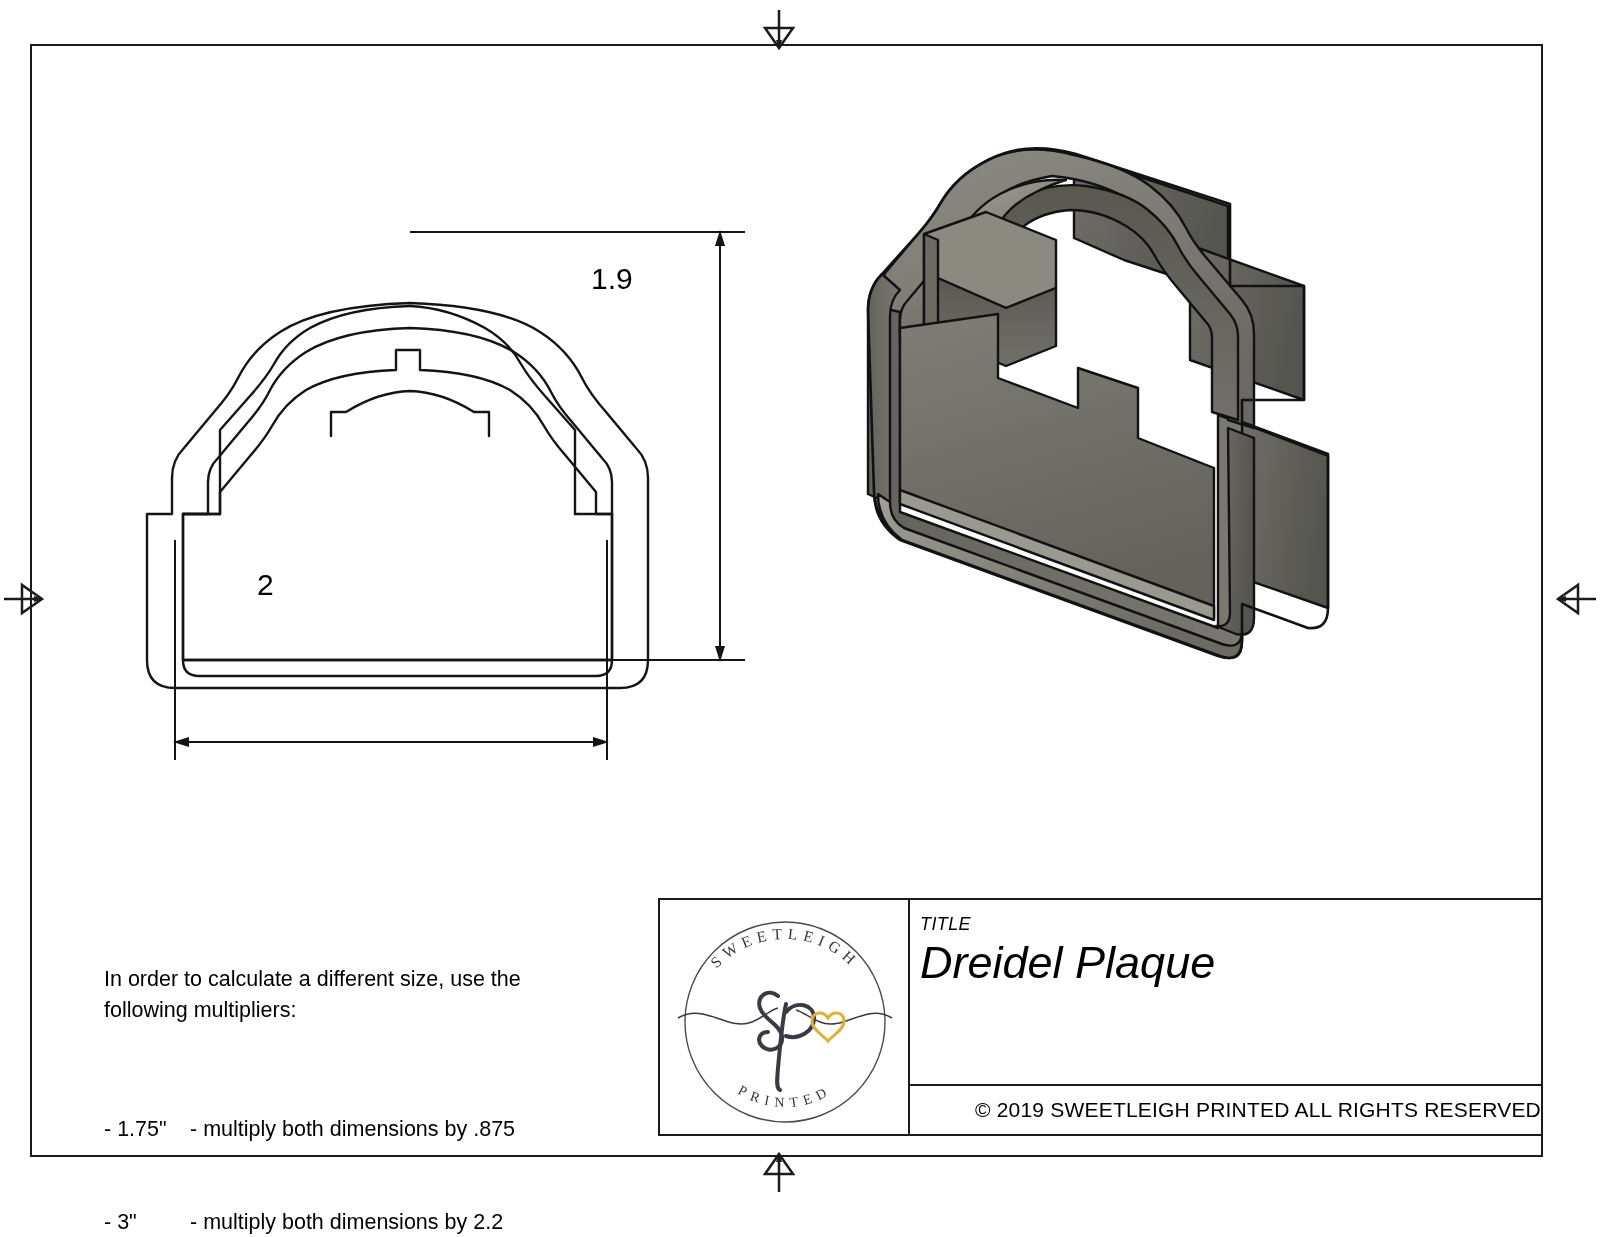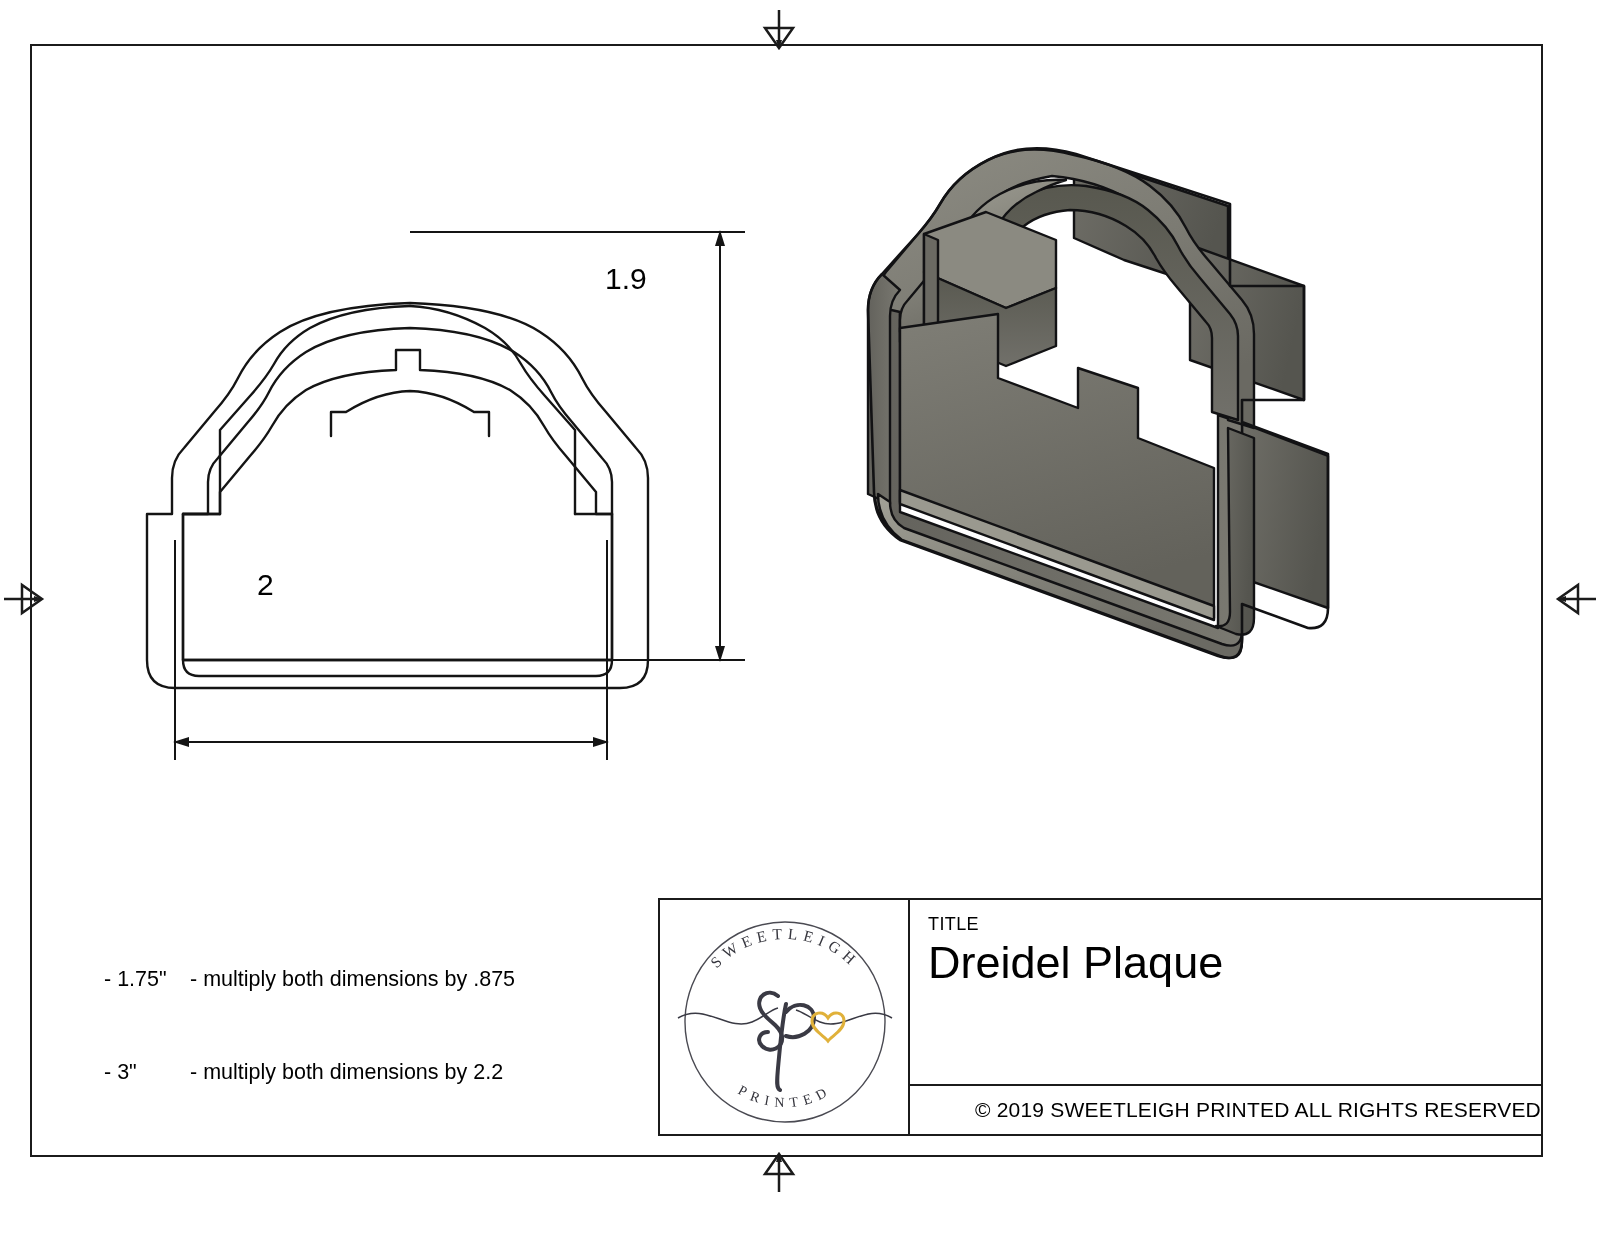--- a/index.html
+++ b/index.html
@@ -51,21 +51,21 @@
   }
   .dimtext {
     position: absolute;
     font-size: 30px;
     font-family: "Liberation Sans", sans-serif;
     color: #000;
     background: #fff;
     line-height: 1;
     padding: 2px 5px;
   }
-  #dim-v-text { left: 600px; top: 262px; }
+  #dim-v-text { left: 586px; top: 262px; }
   #dim-h-text { left: 252px; top: 568px; }
 
   
   .view3d {
     position: absolute;
     left: 838px;
     top: 138px;
     width: 510px;
     height: 570px;
   }
@@ -110,21 +110,22 @@
   .tb-right {
     flex: 1;
     display: flex;
     flex-direction: column;
     box-sizing: border-box;
   }
   .tb-title-cell {
     flex: 1;
     border-bottom: 2.5px solid #1b1b1b;
     box-sizing: border-box;
-    padding: 14px 0 0 18px;
+    padding: 14px 0 0 10px;
+    font-style: italic;
   }
   .tb-label {
     font-size: 18px;
     letter-spacing: 0.4px;
     color: #000;
   }
   .tb-title {
     font-size: 45px;
     margin-top: 4px;
     color: #000;
@@ -527,20 +528,21 @@
         L 404 466
         L 404 502
         Q 404 526 380 518
         L 62 402
         Q 36 384 36 354
         Z"></path>
     </g>
   </svg>
 
   <div class="notes">
+    <div class="intro">In order to calculate a different size, use the following multipliers:</div>
     <span class="mline"><span class="msize">- 1.75"</span><span>- multiply both dimensions by .875</span></span>
     <span class="mline"><span class="msize">- 3"</span><span>- multiply both dimensions by 2.2</span></span>
     
     
     
     
   </div>
 
   <div class="titleblock">
 

